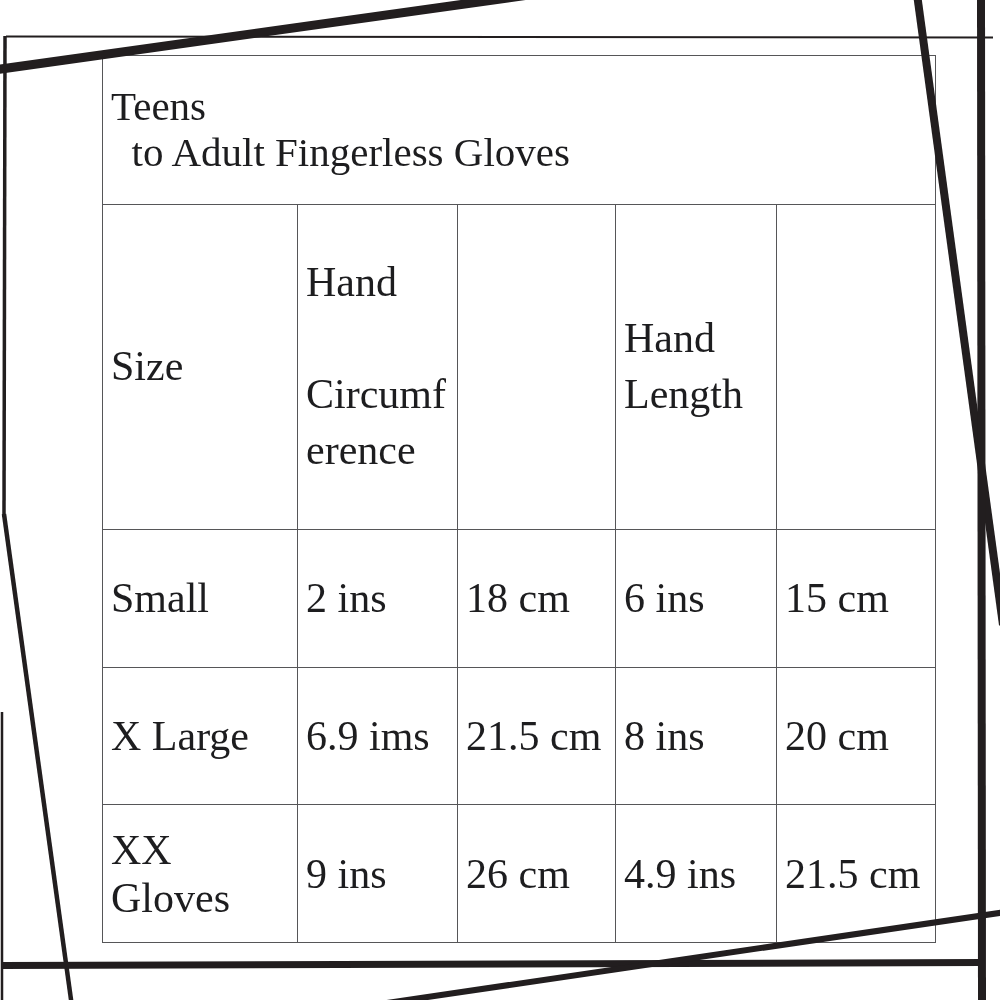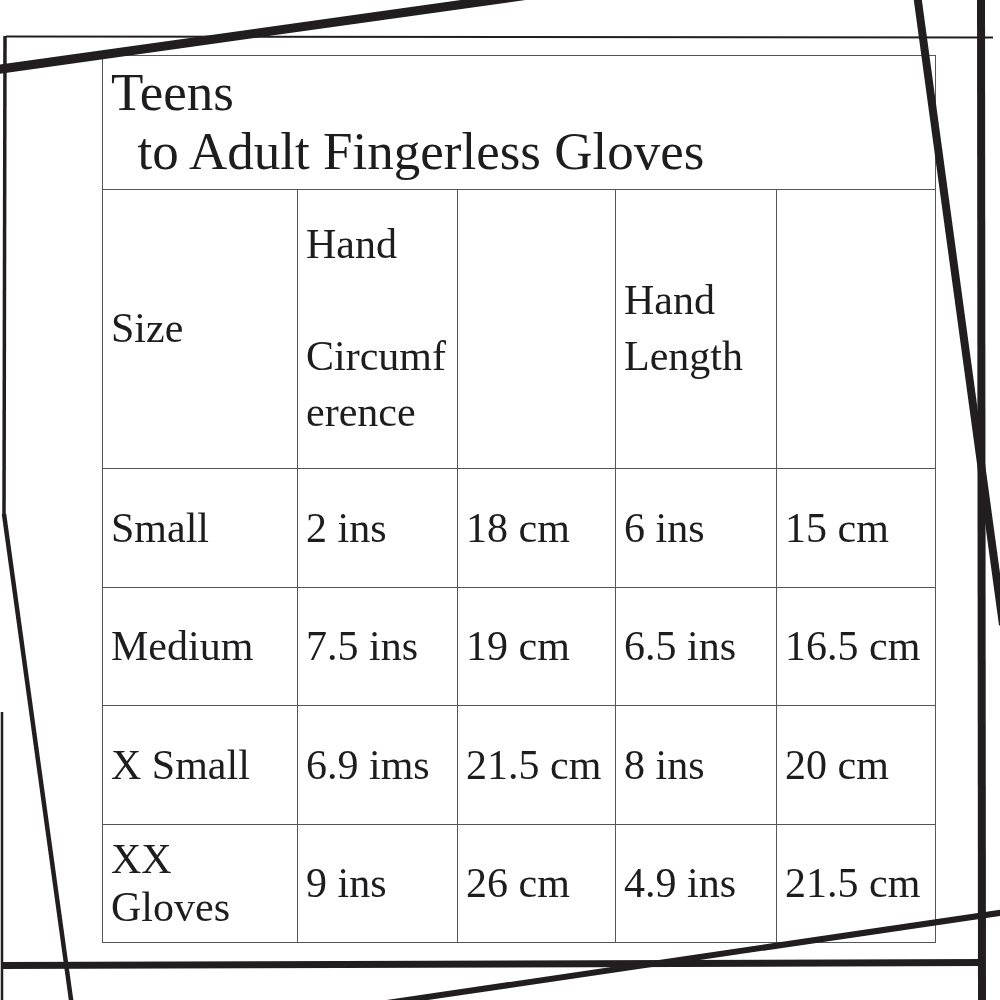--- a/index.html
+++ b/index.html
@@ -31,21 +31,21 @@
     text-align: left;
     padding: 0 4px 0 8px;
     font-weight: normal;
     overflow: hidden;
   }
   td.title-cell {
     white-space: pre-wrap;
     line-height: 1.12;
     vertical-align: top;
     padding-top: 12px;
-    font-size: 53px;
+    font-size: 41px;
   }
   th.hdr { white-space: pre-line; line-height: 1.33; }
   .c1 { width: 195px; }
   .c2 { width: 160px; }
   .c3 { width: 158px; }
   .c4 { width: 161px; }
   .c5 { width: 159px; }
   tr.title-row  { height: 115px; }
   tr.header-row { height: 250px; }
   tr.data-row   { height: 106px; }
@@ -91,28 +91,21 @@
       </tr>
 
       <tr class="data-row">
         <td>Small</td>
         <td>2 ins</td>
         <td>18 cm</td>
         <td>6 ins</td>
         <td>15 cm</td>
       </tr>
       <tr class="data-row">
-        <td>Medium</td>
-        <td>7.5 ins</td>
-        <td>19 cm</td>
-        <td>6.5 ins</td>
-        <td>16.5 cm</td>
-      </tr>
-      <tr class="data-row">
-        <td>X Small</td>
+        <td>X Large</td>
         <td>6.9 ims</td>
         <td>21.5 cm</td>
         <td>8 ins</td>
         <td>20 cm</td>
       </tr>
       <tr class="data-row">
         <td>XX Gloves</td>
         <td>9 ins</td>
         <td>26 cm</td>
         <td>4.9 ins</td>

